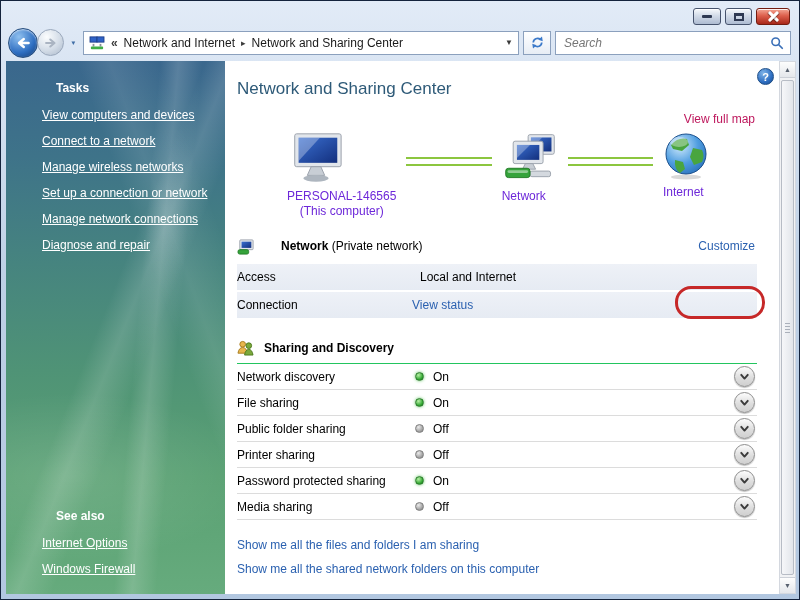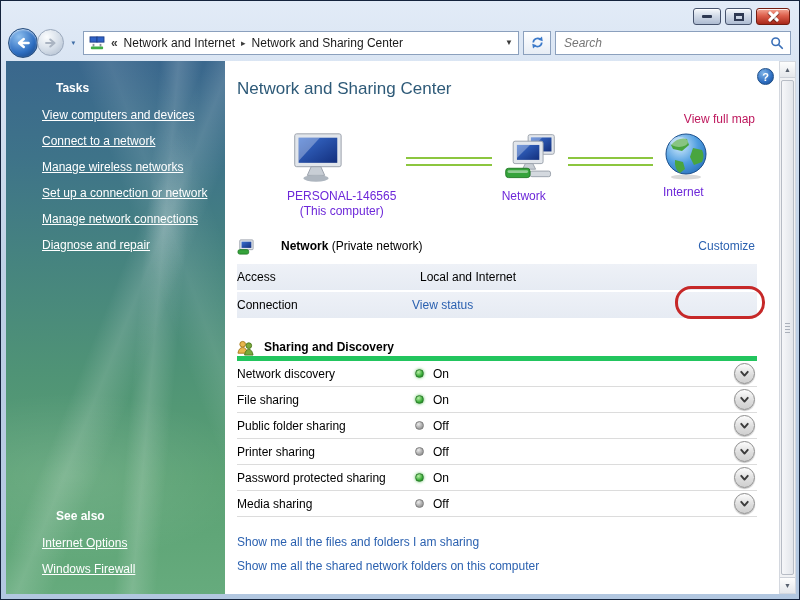--- a/index.html
+++ b/index.html
@@ -83,22 +83,22 @@
 
   .net-rows { position:relative; margin-top:9px; }
   .net-row { display:flex; align-items:center; height:26px; margin-bottom:2px;
     background:linear-gradient(180deg,#eef1f7,#e6ebf3); }
   .net-row .rl { width:175px; flex:none; }
   .net-row .rv { flex:1;margin-left:8px; }
   .net-row .ra { margin-right:3px; }
   .annotation { position:absolute; top:22px; right:-8px; width:90px; height:33px;
     border:3px solid; border-radius:16px; pointer-events:none; }
 
-  .sharing-header { display:flex; gap:10px; margin-top:22px;
-    padding-bottom:0; border-bottom:5px solid #22c55e; }
+  .sharing-header { display:flex; align-items:center; gap:10px; margin-top:22px;
+    padding-bottom:7px; border-bottom:1px solid #22c55e; }
   .sd-row { display:flex; align-items:center; height:26px; border-bottom:1px solid #dcdcdc; }
   .sd-row:last-of-type { border-bottom:1px solid #9f9f9f; }
   .sd-row .rl { width:178px; flex:none; }
   .dot { width:9px; height:9px; border-radius:50%; flex:none; margin-right:9px;
     background:radial-gradient(circle at 35% 30%,#ececec,#9b9b9b 70%); border:1px solid #7e7e7e; }
   .dot.on { background:radial-gradient(circle at 35% 30%,#b8f0a6,#2fa52f 65%,#1d7a1d); border-color:#2a7a2a;
     box-shadow:0 0 3px rgba(90,200,90,.9); }
   .sd-status { flex:1; }
   .expander { width:21px; height:21px; border-radius:50%; border:1px solid #8e8e8e; flex:none; margin-right:2px;
     background:linear-gradient(#fdfdfd,#dedede 55%,#cfcfcf); box-shadow:0 1px 1px rgba(0,0,0,.25);

